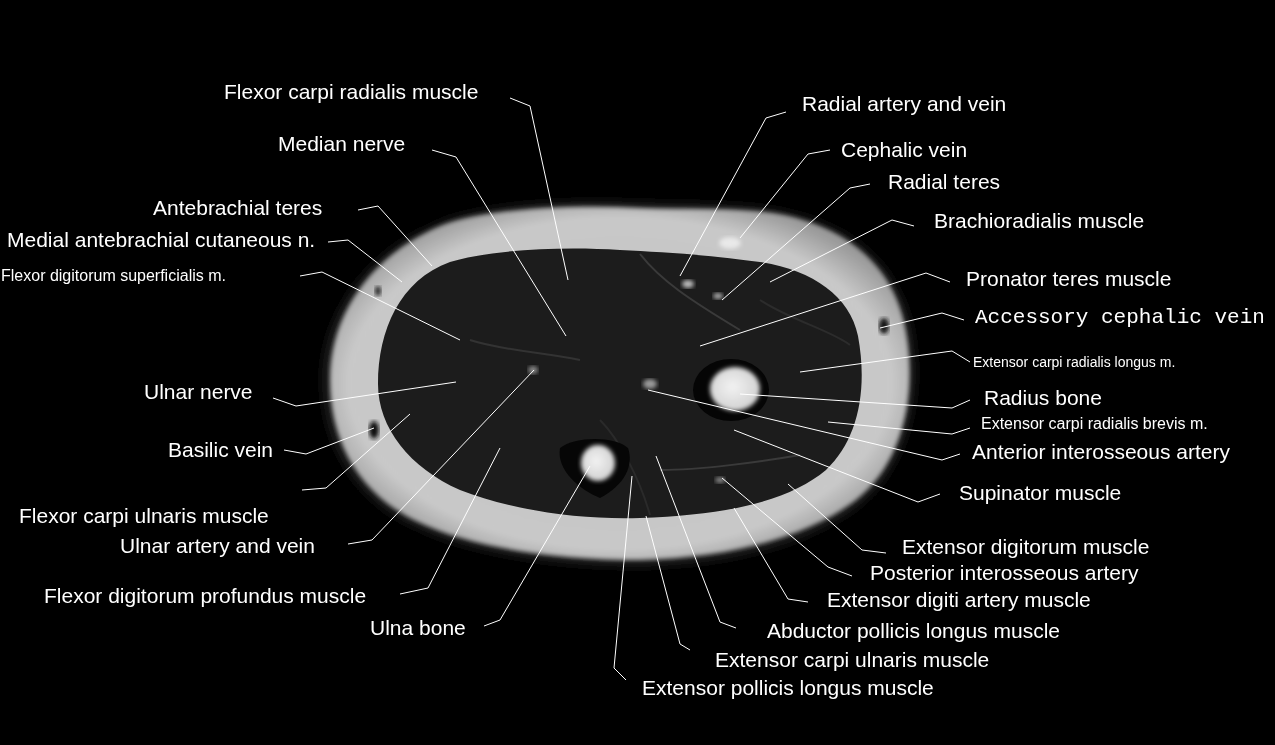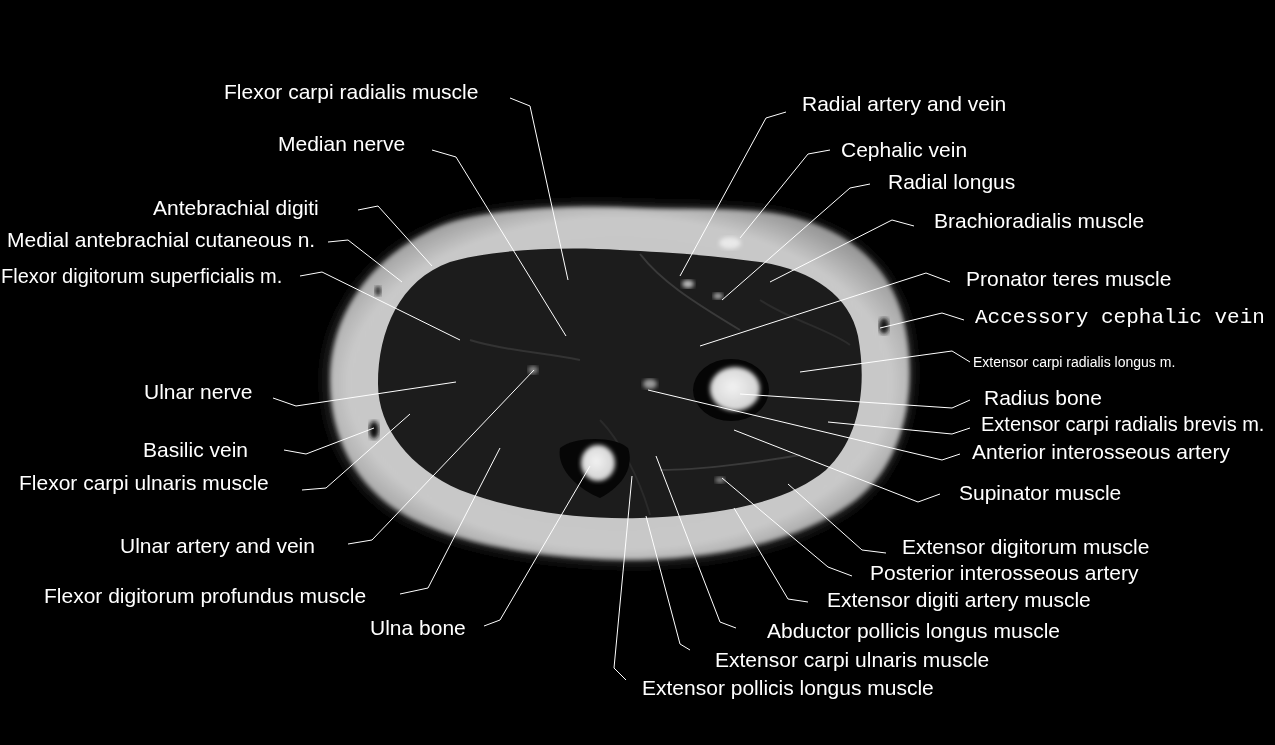--- a/index.html
+++ b/index.html
@@ -1,21 +1,21 @@
 <!DOCTYPE html>
 <html><head>
 <meta charset="utf-8">
 <style>
   html, body { margin: 0; padding: 0; background: #000; }
   body { width: 1275px; height: 745px; position: relative; overflow: hidden;
          font-family: "Liberation Sans", sans-serif; }
   #figure { position: absolute; left: 0; top: 0; width: 1275px; height: 647px; }
   .label { position: absolute; color: #fff; font-size: 21px; line-height: 24px;
            white-space: nowrap; font-family: "Liberation Sans", sans-serif; }
-  .label.sm { font-size: 20px; }
+  .label.sm { font-size: 16px; }
   .label.md { font-size: 14px; }
   svg { position: absolute; left: 0; top: 0; }
 </style>
 </head>
 <body>
 
 <div id="figure">
 
   <svg width="1275" height="745" viewBox="0 0 1275 745">
     <defs>
@@ -105,32 +105,32 @@
         <polyline points="808,602 788,599 734,508"></polyline>
         <polyline points="736,628 720,622 656,456"></polyline>
         <polyline points="690,650 680,644 646,516"></polyline>
         <polyline points="626,680 614,668 632,476"></polyline>
       </g>
   </svg>
 
   <div id="labels">
       <div class="label" style="left: 224px; top: 80px;">Flexor carpi radialis muscle</div>
       <div class="label" style="left: 278px; top: 132px;">Median nerve</div>
-      <div class="label" style="left: 153px; top: 196px;">Antebrachial digiti</div>
+      <div class="label" style="left: 153px; top: 196px;">Antebrachial teres</div>
       <div class="label" style="left: 7px; top: 228px;">Medial antebrachial cutaneous n.</div>
       <div class="label sm" style="left: 1px; top: 264px;">Flexor digitorum superficialis m.</div>
       <div class="label" style="left: 144px; top: 380px;">Ulnar nerve</div>
-      <div class="label" style="left: 143px; top: 438px;">Basilic vein</div>
-      <div class="label" style="left: 19px; top: 471px; text-align: center;">Flexor carpi ulnaris muscle</div>
+      <div class="label" style="left: 168px; top: 438px;">Basilic vein</div>
+      <div class="label" style="left: 19px; top: 504px; text-align: center;">Flexor carpi ulnaris muscle</div>
       <div class="label" style="left: 120px; top: 534px; text-align: right;">Ulnar artery and vein</div>
       <div class="label" style="left: 44px; top: 584px;">Flexor digitorum profundus muscle</div>
       <div class="label" style="left: 370px; top: 616px;">Ulna bone</div>
       <div class="label" style="left: 802px; top: 92px;">Radial artery and vein</div>
       <div class="label" style="left: 841px; top: 138px;">Cephalic vein</div>
-      <div class="label" style="left: 888px; top: 170px;">Radial longus</div>
+      <div class="label" style="left: 888px; top: 170px;">Radial teres</div>
       <div class="label" style="left: 934px; top: 209px;">Brachioradialis muscle</div>
       <div class="label" style="left: 966px; top: 267px;">Pronator teres muscle</div>
       <div class="label" style="left: 975px; top: 306px; font-family: Liberation Mono, monospace;">Accessory cephalic vein</div>
       <div class="label md" style="left: 973px; top: 350px;">Extensor carpi radialis longus m.</div>
       <div class="label" style="left: 984px; top: 386px;">Radius bone</div>
       <div class="label sm" style="left: 981px; top: 412px;">Extensor carpi radialis brevis m.</div>
       <div class="label" style="left: 972px; top: 440px;">Anterior interosseous artery</div>
       <div class="label" style="left: 959px; top: 481px;">Supinator muscle</div>
       <div class="label" style="left: 902px; top: 535px;">Extensor digitorum muscle</div>
       <div class="label" style="left: 870px; top: 561px;">Posterior interosseous artery</div>

